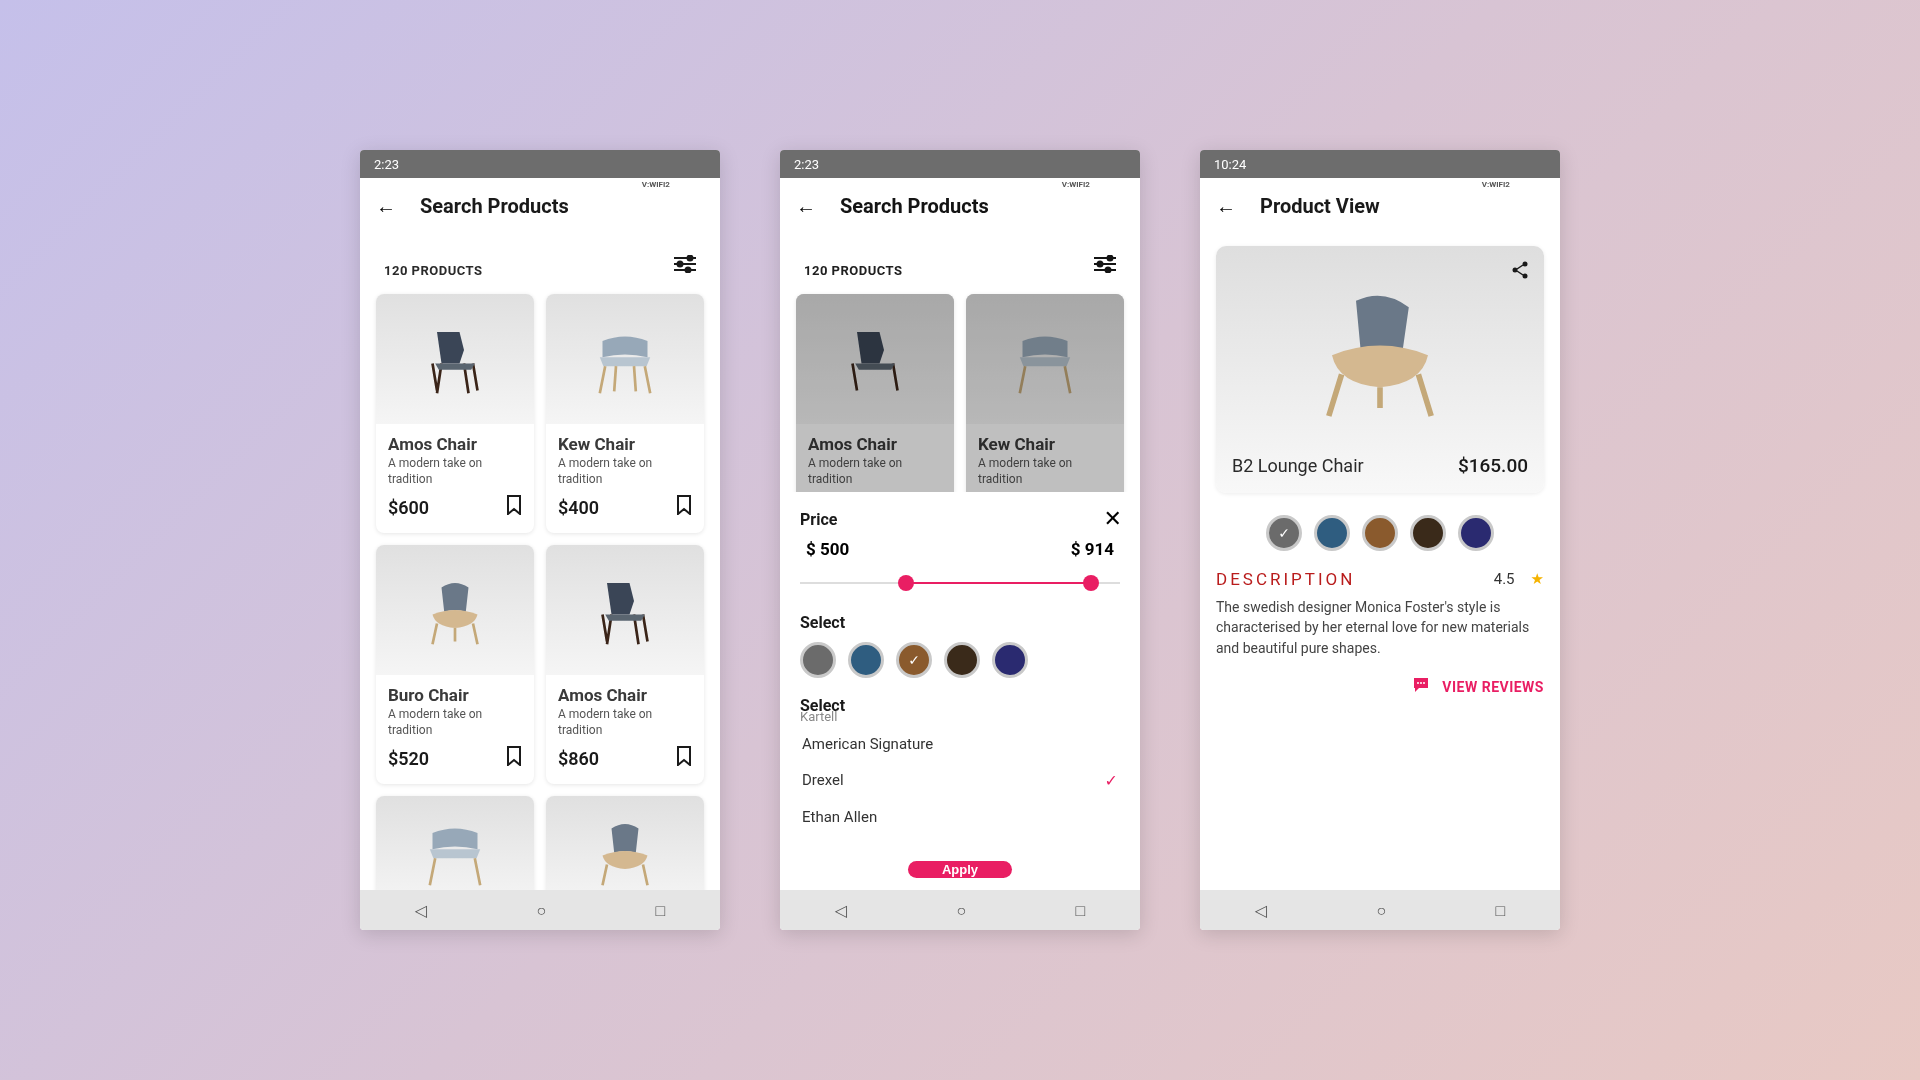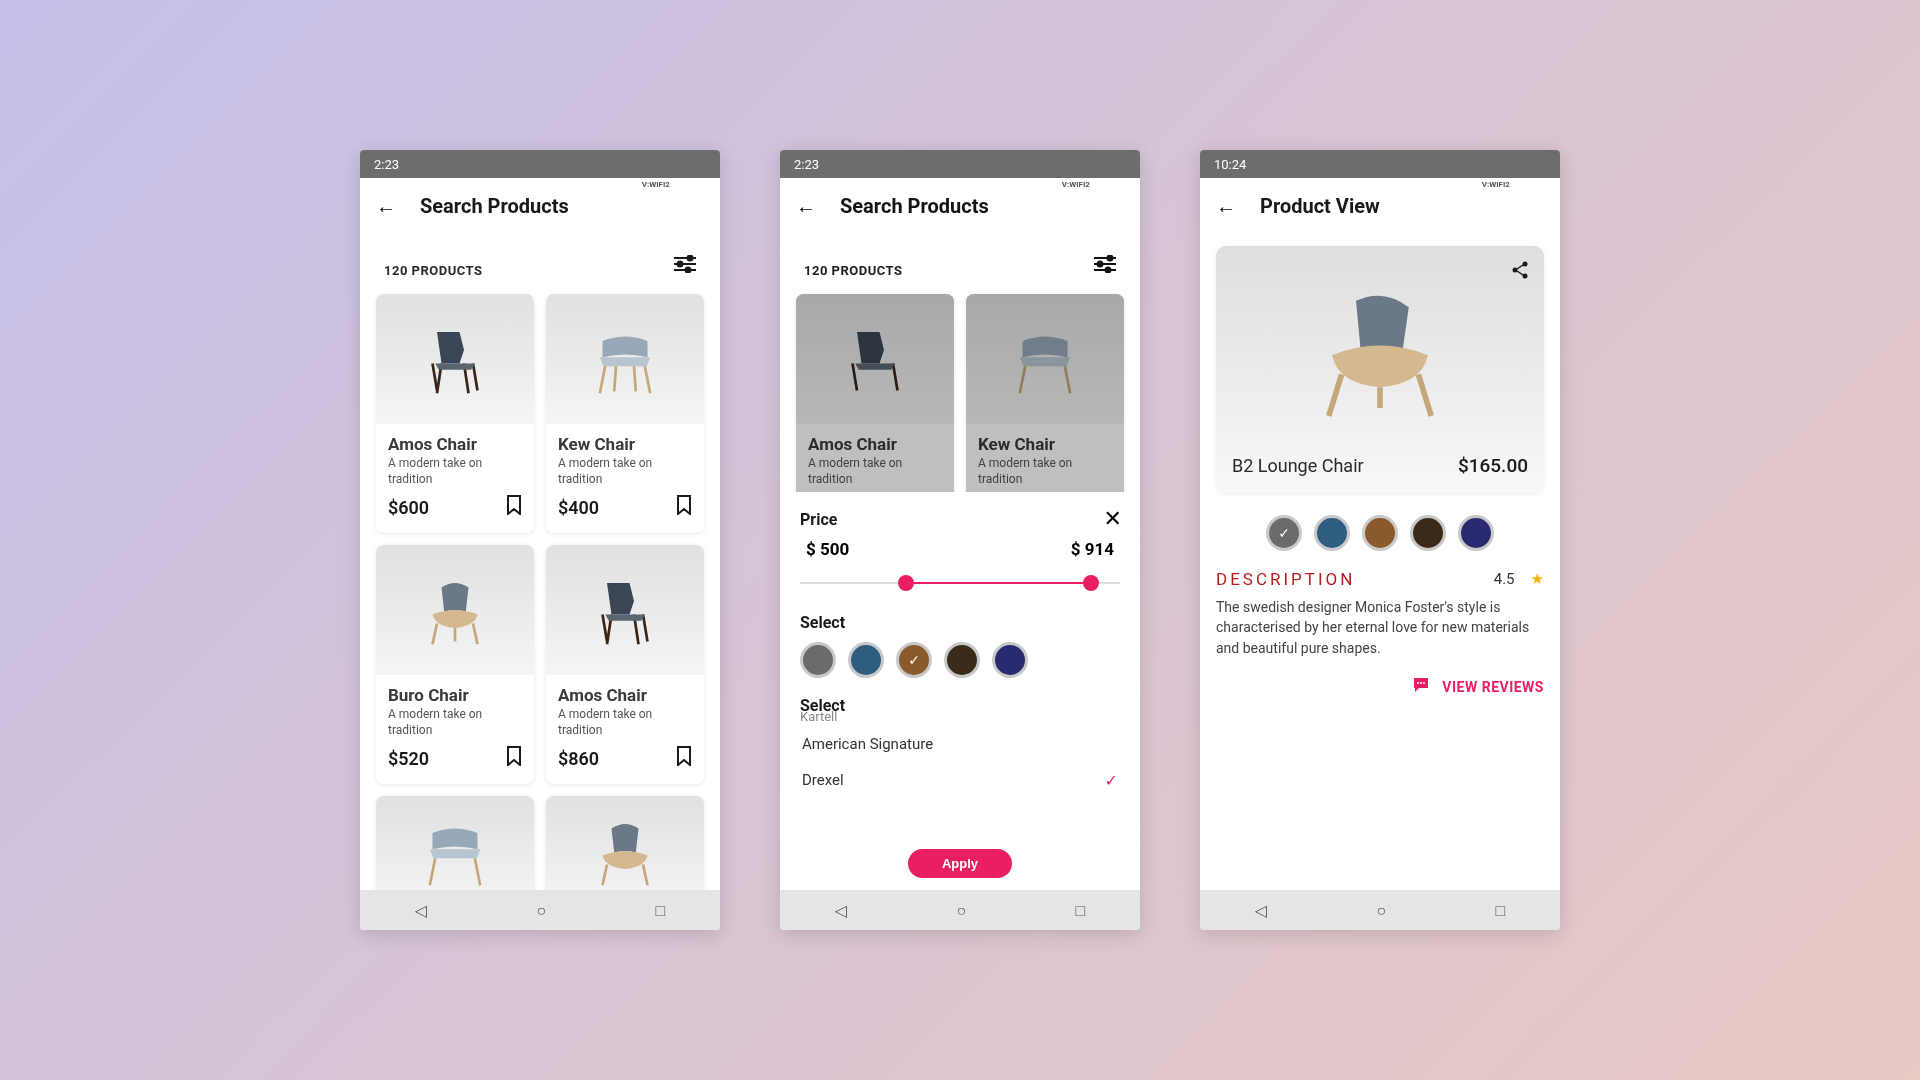--- a/index.html
+++ b/index.html
@@ -130,21 +130,21 @@
 }
 .brand-list { flex: 1; overflow: hidden; font-size: 15px; color: #333; }
 .brand-item { display: flex; justify-content: space-between; padding: 9px 2px; cursor: pointer; }
 .brand-check { color: #e91e63; font-size: 16px; }
 .apply-btn {
   align-self: center;
   background: #e91e63;
   color: #fff;
   border: none;
   border-radius: 20px;
-  padding: 7px 34px;
+  padding: 1px 34px;
   font-size: 13px;
   font-weight: 600;
   cursor: pointer;
   margin-top: 4px;
 }
 .brand-cut { font-size: 13px; color: #888; margin-top: -6px; margin-bottom: 2px; }
 
 .detail-top {
   margin: 0 4px;
   background: linear-gradient(180deg, #dedede 0%, #f8f8f8 100%);
@@ -448,20 +448,23 @@
     </div>
     <div class="sheet-section-label" style="margin-bottom:0">Select</div>
     <div class="brand-cut">Kartell</div>
     <div class="brand-list">
       <div class="brand-item">
         <span>American Signature</span>
       </div>
       <div class="brand-item">
         <span>Drexel</span>
         <span class="brand-check">✓</span>
+      </div>
+      <div class="brand-item">
+        <span>Ethan Allen</span>
       </div>
     </div>
     <button class="apply-btn">Apply</button>
   </div>
   <div class="nav-bar">
     <span class="nav-btn">◁</span>
     <span class="nav-btn">○</span>
     <span class="nav-btn">□</span>
   </div>
 </div>

